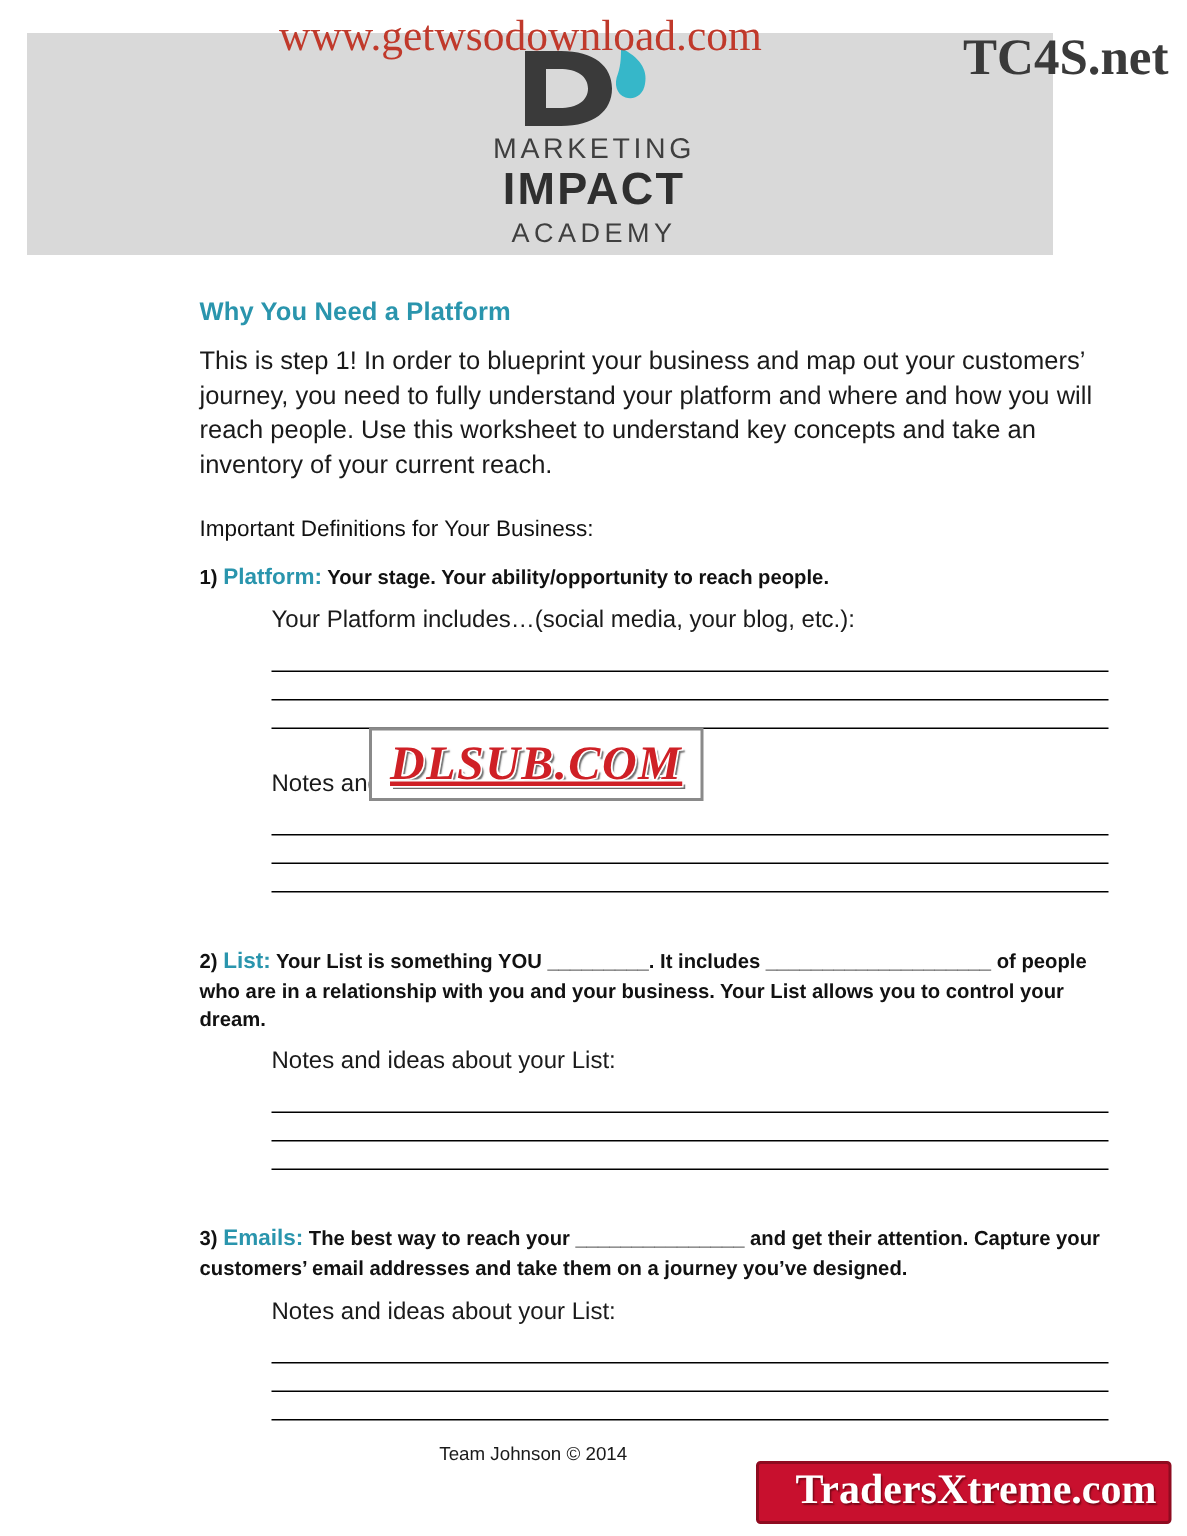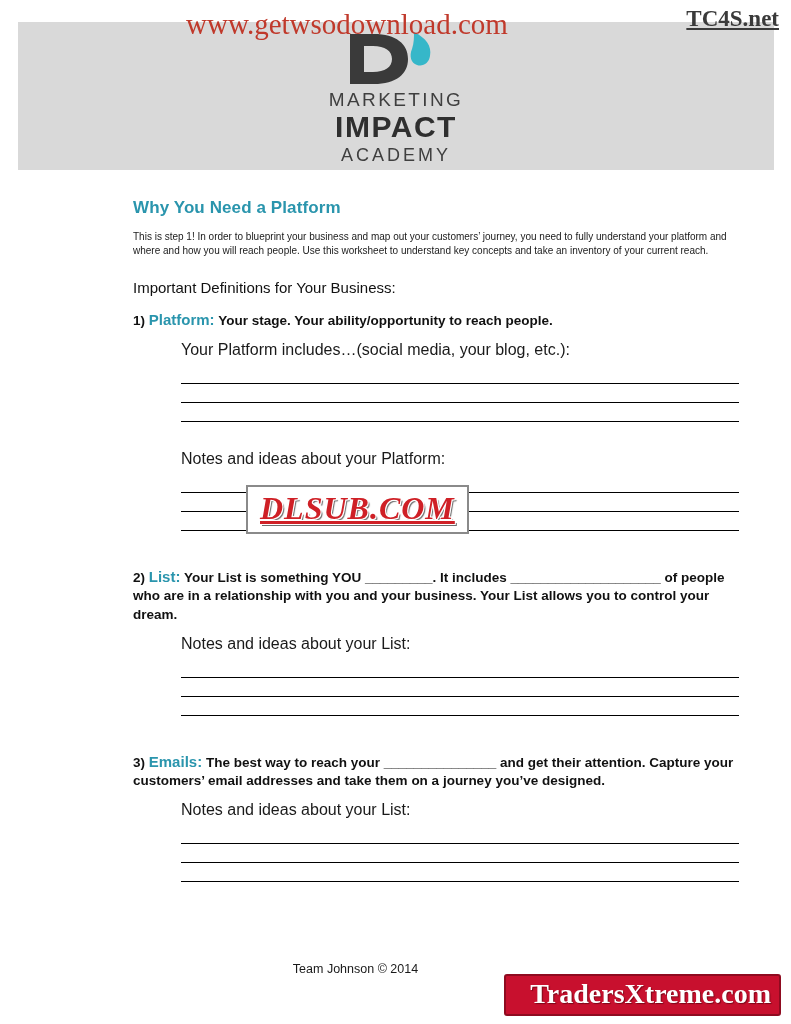--- a/index.html
+++ b/index.html
@@ -21,21 +21,21 @@
     width: 791px;
     height: 1024px;
     background: #ffffff;
   }
 
   
   .header-band {
     position: absolute;
     left: 18px;
     top: 22px;
-    width: 756px;
+    width: 684px;
     height: 148px;
     background: #d9d9d9;
   }
 
   .logo-wrap {
     position: absolute;
     left: 0;
     top: 0;
     width: 756px;
     height: 148px;
@@ -90,27 +90,26 @@
     top: 8px;
     font-family: "Liberation Serif", serif;
     font-size: 29px;
     color: #c0392b;
     font-weight: 400;
     white-space: nowrap;
   }
   .wm-top-right {
     position: absolute;
     right: 12px;
-    top: 6px;
+    top: 20px;
     font-family: "Liberation Serif", serif;
-    font-size: 23px;
+    font-size: 34px;
     color: #3a3a3a;
     font-weight: bold;
     white-space: nowrap;
-    text-decoration: underline;
   }
   .wm-mid {
     position: absolute;
     left: 248px;
     top: 487px;
     font-family: "Liberation Serif", serif;
     font-size: 32px;
     font-weight: bold;
     font-style: italic;
     color: #cf2026;
@@ -155,21 +154,21 @@
 
   h1.doc-title {
     font-size: 17px;
     color: #2a95ad;
     font-weight: bold;
     margin: 0 0 12px 0;
     letter-spacing: 0.1px;
   }
 
   p.intro {
-    font-size: 10px;
+    font-size: 17px;
     color: #1a1a1a;
     line-height: 1.35;
     margin: 0 0 22px 0;
     width: 608px;
   }
 
   h2.section-head {
     font-size: 15px;
     color: #111111;
     font-weight: normal;

